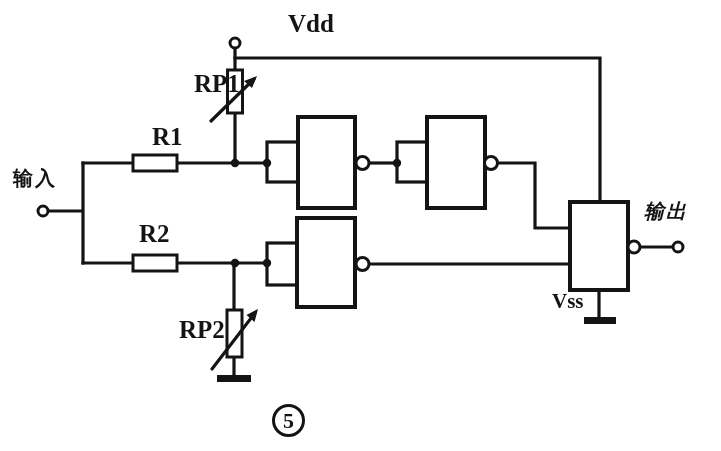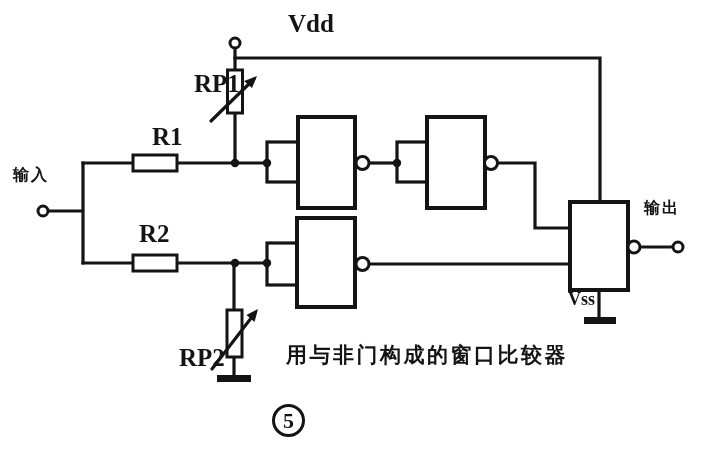--- a/index.html
+++ b/index.html
@@ -14,22 +14,22 @@
   .comp   { stroke:var(--ink); stroke-width:3;   fill:var(--paper); }
   .gate   { stroke:var(--ink); stroke-width:4;   fill:var(--paper); }
   .brkt   { stroke:var(--ink); stroke-width:3.2; fill:var(--paper); }
   .solid  { fill:var(--ink); stroke:none; }
   .arrow  { stroke:var(--ink); stroke-width:3.2; fill:none; stroke-linecap:round; }
   .lbl {
     position:absolute; color:var(--ink); white-space:nowrap;
     font-family:"Liberation Serif", serif; font-weight:bold;
   }
   .lbl-serif-lg { font-size:25px; }
-  .lbl-cjk { font-family:"Liberation Sans", sans-serif; font-size:16px; letter-spacing:2px; }
-  .lbl-vss { font-size:18px;margin-left:16px; }
+  .lbl-cjk { font-family:"Liberation Sans", sans-serif; font-size:20px; letter-spacing:2px; }
+  .lbl-vss { font-size:21px; }
   .caption {
     position:absolute; left:286px; top:341px; color:var(--ink);
     font-family:"Liberation Sans", sans-serif; font-weight:bold;
     font-size:21px; letter-spacing:2.5px; white-space:nowrap;
   }
   .fig-num {
     position:absolute; left:272px; top:404px; width:33px; height:33px;
     border:3px solid var(--ink); border-radius:50%;
     display:flex; align-items:center; justify-content:center;
     color:var(--ink); font-family:"Liberation Serif", serif;
@@ -109,22 +109,21 @@
 
     <rect class="solid" x="217" y="375" width="34" height="7"></rect>
     <rect class="solid" x="584" y="317" width="32" height="7"></rect>
   </svg>
 
   <span class="lbl lbl-serif-lg" style="left:252px; top:10px;margin-left:36px;">Vdd</span>
   <span class="lbl lbl-serif-lg" style="left:194px; top:70px;">RP1</span>
   <span class="lbl lbl-serif-lg" style="left:152px; top:123px;">R1</span>
   <span class="lbl lbl-cjk" style="left:13px; top:165px;">输入</span>
   <span class="lbl lbl-serif-lg" style="left:139px; top:220px;text-align:right;">R2</span>
-  <span class="lbl lbl-serif-lg" style="left:179px; top:316px;margin-top:28px;">RP2</span>
-  <span class="lbl lbl-cjk" style="left:644px; top:198px;">输出</span>
+  <span class="lbl lbl-serif-lg" style="left:179px; top:316px;">RP2</span>
+  <span class="lbl lbl-cjk" style="left:644px; top:198px;font-style:italic;">输出</span>
   <span class="lbl lbl-vss" style="left:552px; top:289px;">Vss</span>
 
-  <div class="caption">用与非门构成的窗口比较器</div>
   <div class="fig-num">
     <span>5</span>
   </div>
 
 </div>
 
 </body></html>

